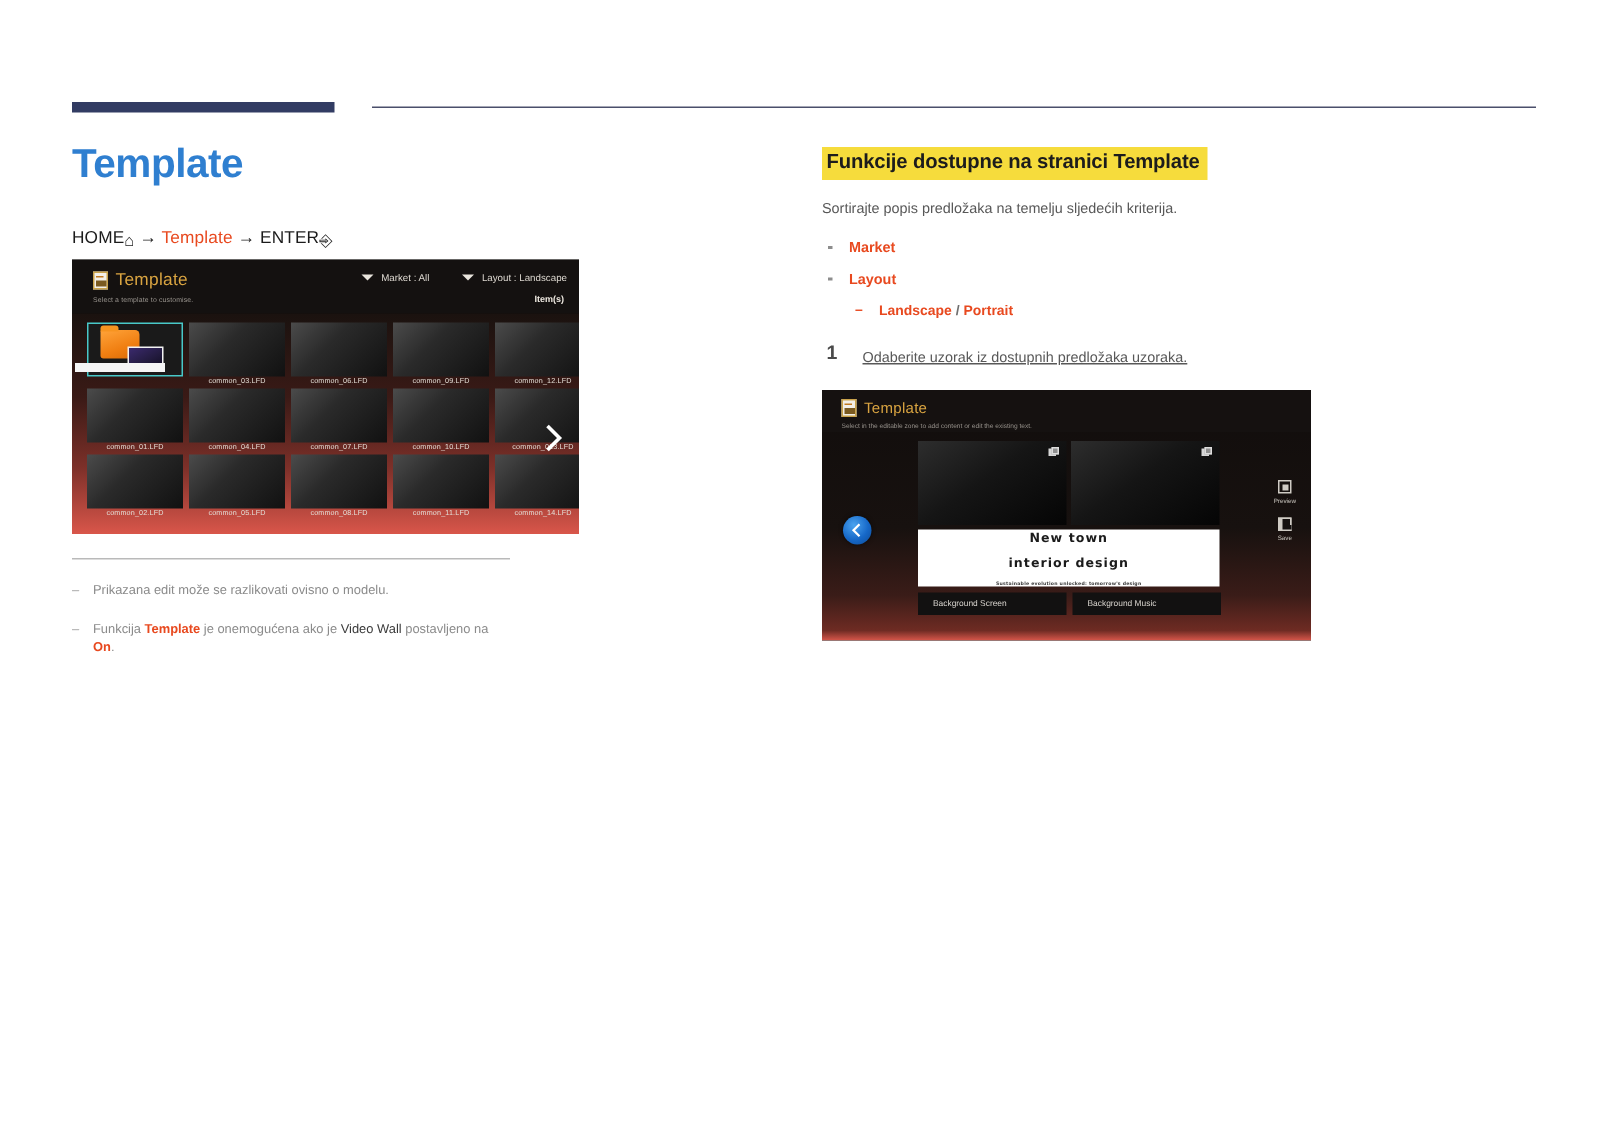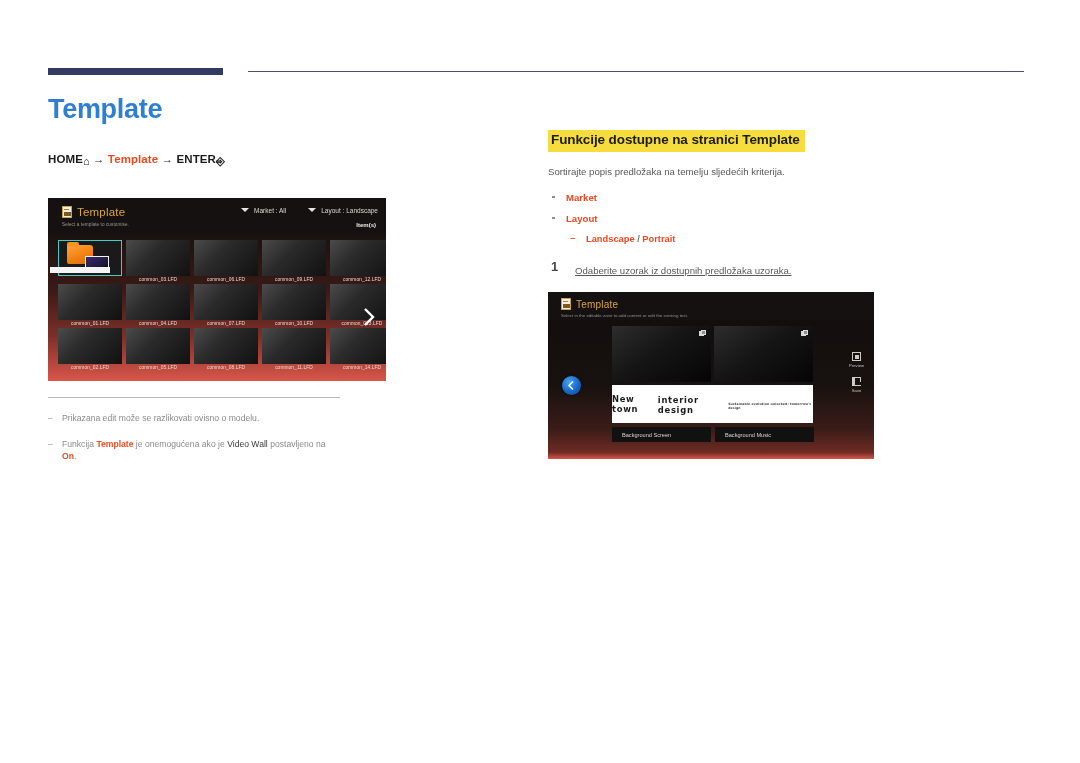--- a/index.html
+++ b/index.html
@@ -24,22 +24,22 @@
 
   
   .left-col { position: absolute; left: 48px; top: 95px; width: 440px; }
 
   .page-title {
     font-size: 27px; font-weight: bold; color: #2f7fd0;
     letter-spacing: -0.3px; margin: 0 0 28px 0; line-height: 1.1;
   }
 
   .breadcrumb {
-    font-size: 11.5px; font-weight: bold; color: #1b1b1b;
-    letter-spacing: .1px; margin-bottom: 30px; white-space: nowrap;
+    font-size: 11.5px; font-weight: normal; color: #1b1b1b;
+    letter-spacing: .1px; margin-bottom: 6px; white-space: nowrap;
   }
   .breadcrumb .bc-accent { color: #e8491f; }
   .bc-ico {
     display: inline-block; vertical-align: -2px;
     font-size: 11px; color: #1b1b1b;
   }
 
   
   .shot-left {
     position: relative; width: 338px; height: 183px;
@@ -138,21 +138,21 @@
   }
   .note b { color: #e8491f; font-weight: bold; }
   .note .blk { color: #3a3a3a; font-weight: normal; }
 
   
   .right-col { position: absolute; left: 548px; top: 98px; width: 478px; }
 
   .hl-title {
     display: inline-block; background: #f6dc3c;
     font-size: 13.5px; font-weight: bold; color: #1c1c1c;
-    padding: 2px 5px 3px 3px; letter-spacing: -0.1px; line-height: 1.25; margin-top: 32px;
+    padding: 2px 5px 3px 3px; letter-spacing: -0.1px; line-height: 1.25;
   }
   .body-p {
     font-size: 9.6px; color: #585858; line-height: 1.55;
     margin: 13px 0 0 0;
   }
   .bullets { margin: 12px 0 0 0; padding: 0; list-style: none; }
   .bullet {
     font-size: 9.6px; font-weight: bold; color: #e8491f;
     padding-left: 18px; position: relative; margin-bottom: 10px;
   }
@@ -214,21 +214,21 @@
   }
   .zone-ico {
     position: absolute; right: 5px; top: 4px;
     width: 7px; height: 7px;
   }
   .zone-ico .a { position:absolute; left:0; top:1px; width:5px; height:5px; background:#d7d7d7; }
   .zone-ico .b { position:absolute; left:2px; top:0; width:5px; height:5px; background:#8f8f8f; border:.5px solid #ddd; }
   .text-zone {
     position: absolute; left: 64px; top: 93px;
     width: 201px; height: 38px; background: #ffffff;
-    display: flex; flex-direction: row; align-items: center; justify-content: center;
+    display: flex; flex-direction: column; align-items: center; justify-content: space-between;
     font-family: "DejaVu Sans", sans-serif;
   }
   .tz-l1 { font-size: 8.4px; font-weight: bold; color: #1b1b1b; letter-spacing: .7px; }
   .tz-l2 { font-size: 8.4px; font-weight: bold; color: #1b1b1b; letter-spacing: .7px; margin-top: 2px; }
   .tz-l3 { font-size: 3.1px; font-weight: bold; color: #3a3a3a; margin-top: 3px; letter-spacing: .15px; }
   .btn-row {
     position: absolute; left: 64px; top: 135px;
     display: flex; gap: 4px;
   }
   .sr-btn {

